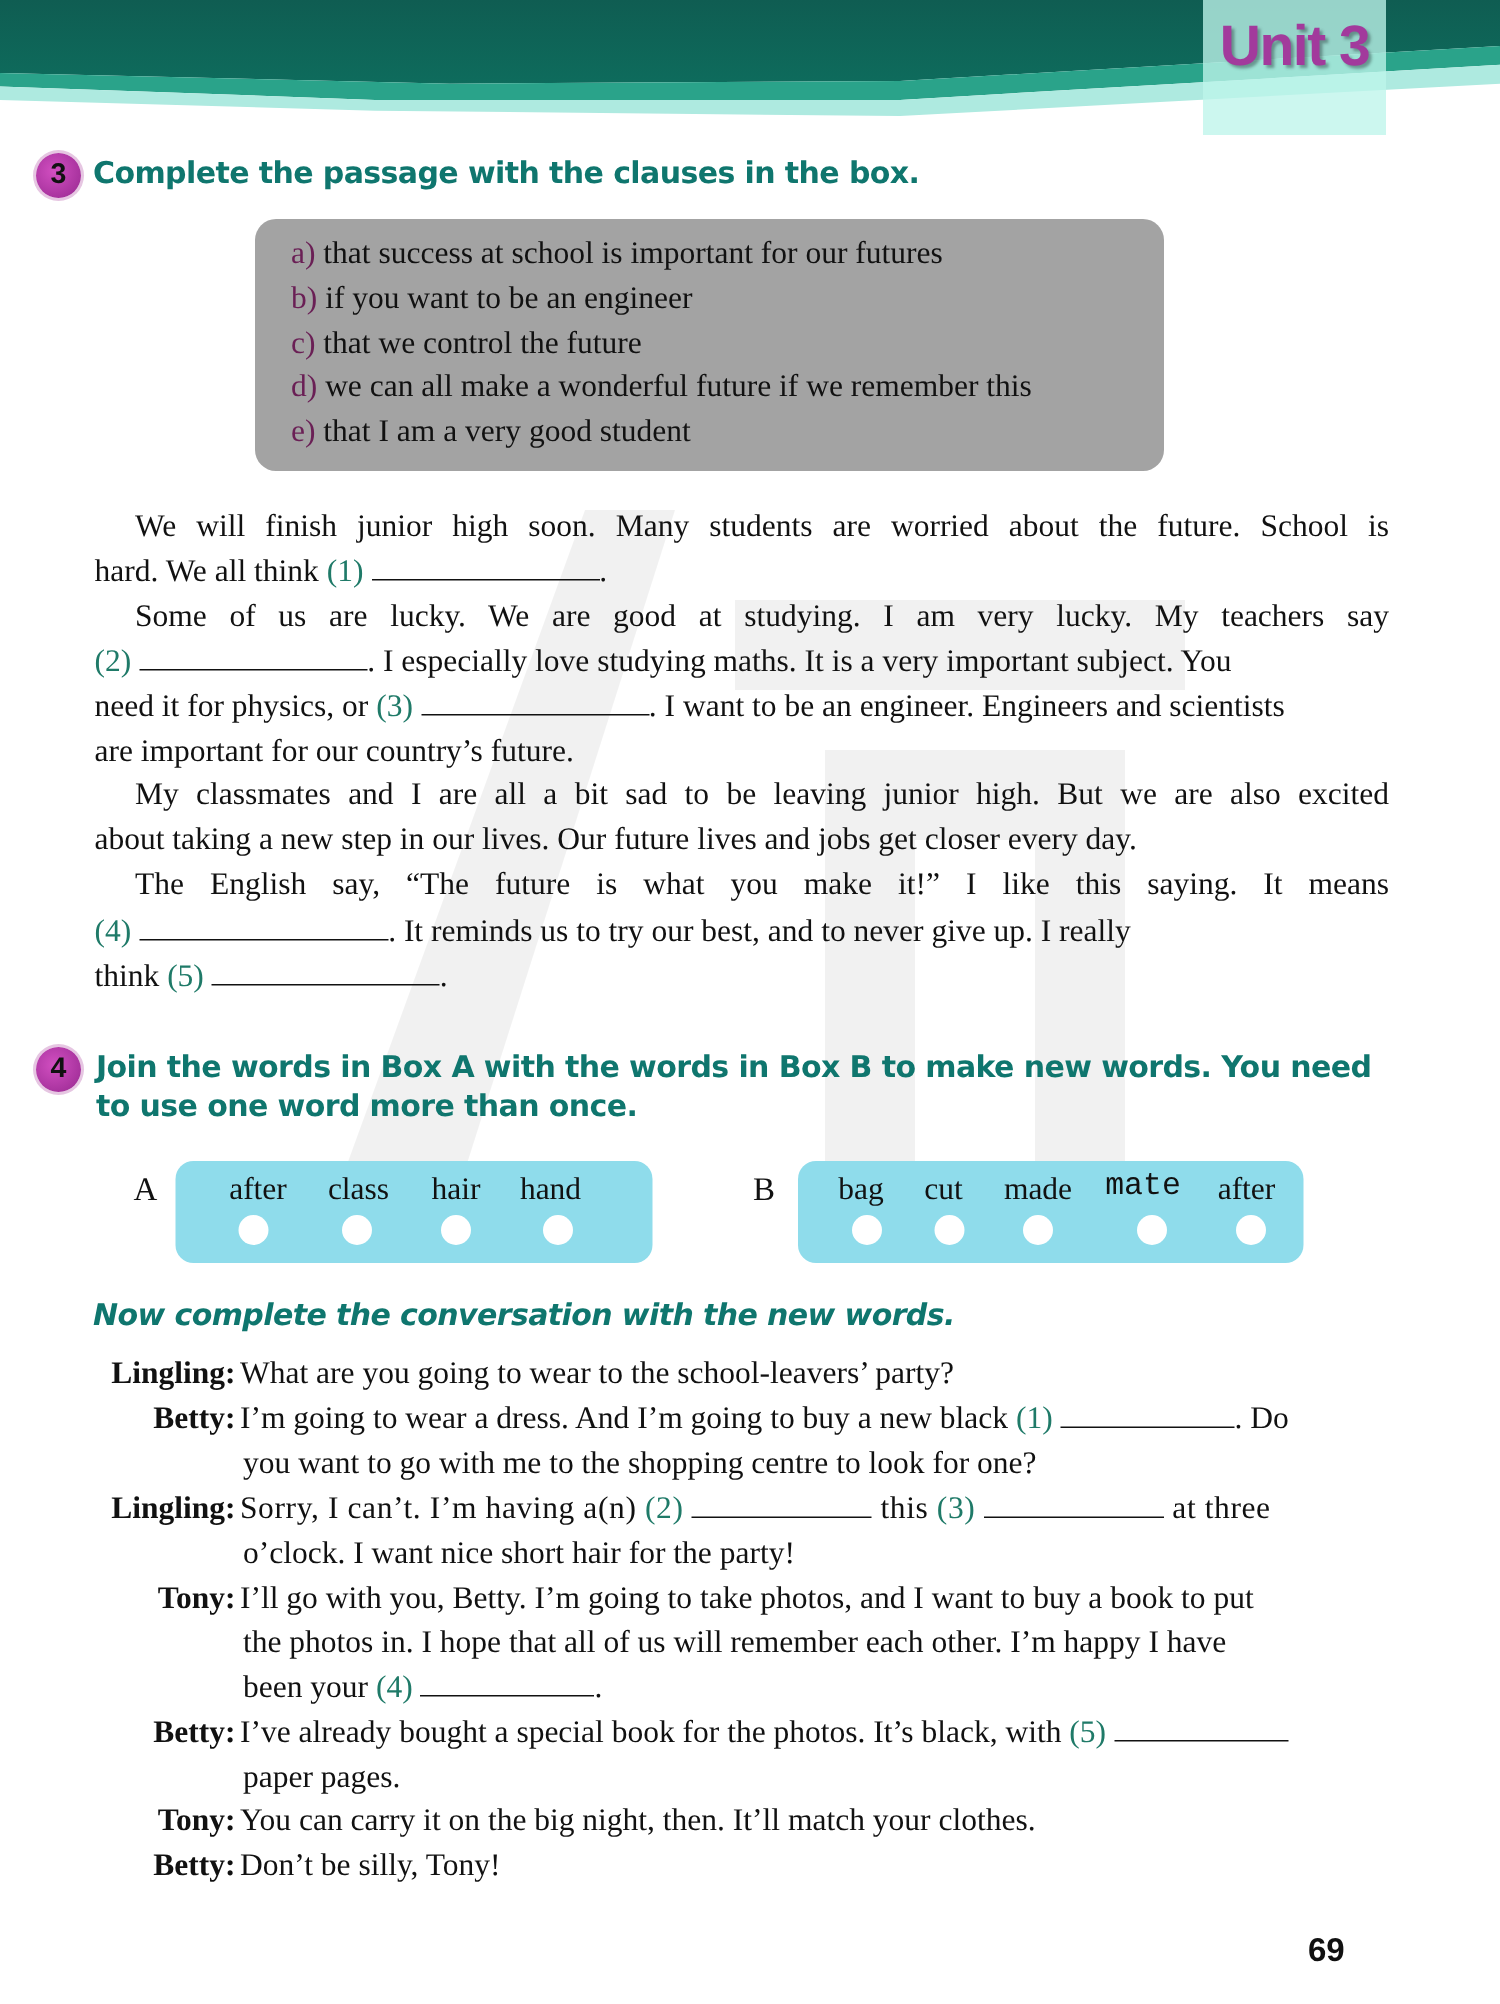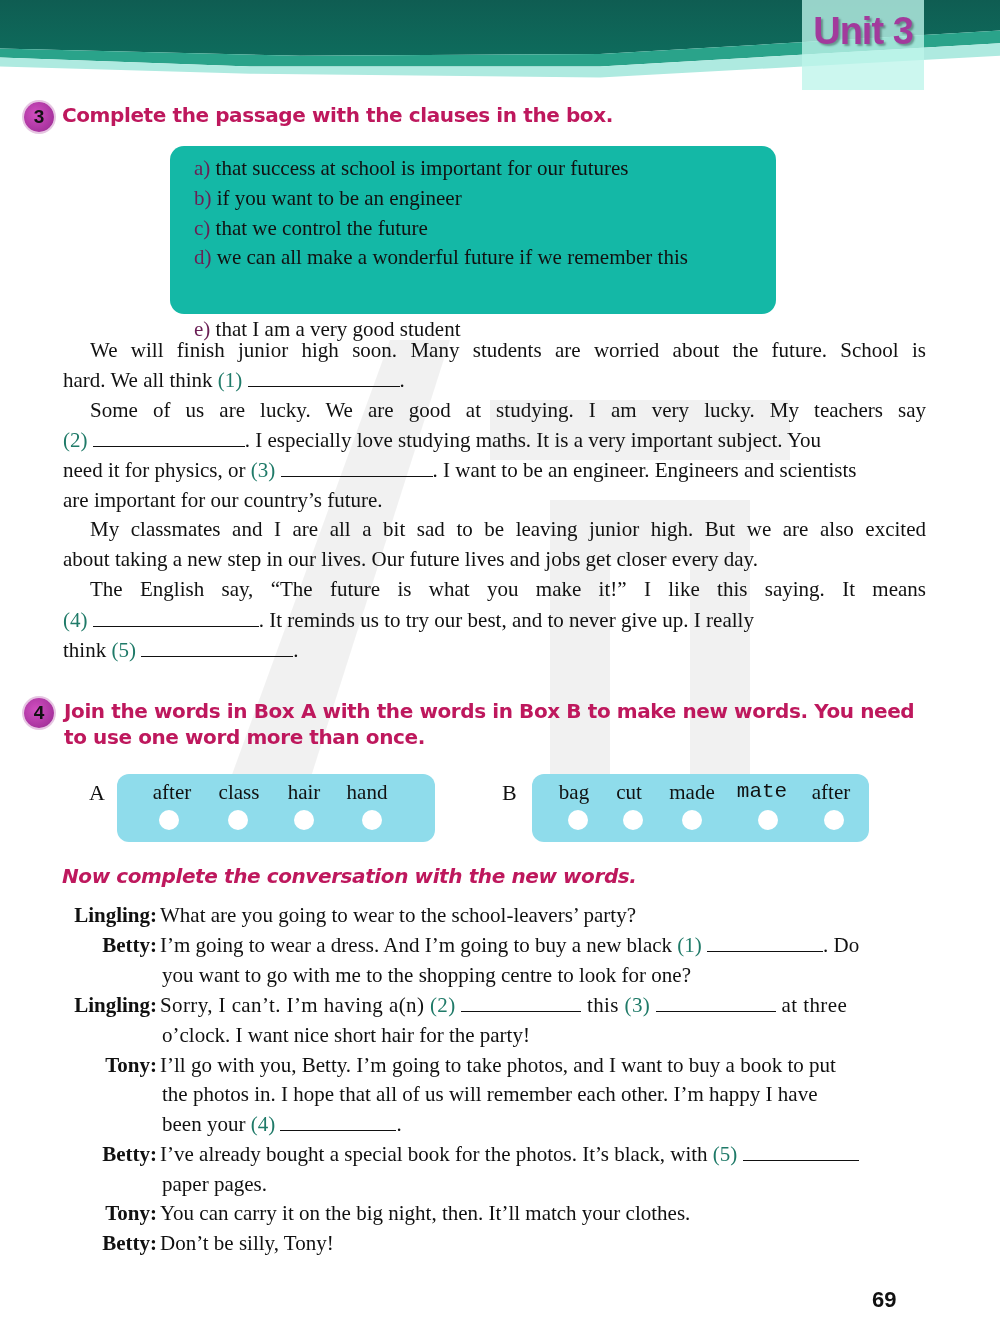--- a/index.html
+++ b/index.html
@@ -39,26 +39,26 @@
 
   .num-badge {
     position: absolute; width: 30px; height: 30px; border-radius: 50%;
     background: radial-gradient(circle at 40% 40%, #d24fc1 0%, #a8339e 70%, #8d2a86 100%);
     box-shadow: 0 0 0 2px #e6c6e2;
     color: #111; font-family: "Liberation Sans", sans-serif; font-weight: bold;
     font-size: 19px; text-align: center; line-height: 30px;
   }
   .instruction {
     position: absolute; font-family: "DejaVu Sans", sans-serif; font-weight: bold;
-    font-size: 20px; color: #be185d; letter-spacing: -0.4px;
+    font-size: 20px; color: #0f766e; letter-spacing: -0.4px;
   }
 
   .clause-box {
     position: absolute; left: 170px; top: 146px; width: 606px; height: 168px;
-    background: #14b8a6; border-radius: 14px;
+    background: #a3a3a3; border-radius: 14px;
   }
   .clause {
     position: absolute; left: 24px; font-size: 21px; color: #111; white-space: nowrap;
   }
   .clause .lbl { color: #6a1f55; }
 
   .para-line {
     position: absolute; font-size: 21px; white-space: nowrap; color: #111;
   }
   .para-line.justify { text-align: justify; text-align-last: justify; white-space: normal; }
@@ -101,21 +101,21 @@
 </svg>
 
 <div class="num-badge" style="left:24px; top:102px;">3</div>
 <div class="instruction" style="left:62px; top:103px;">Complete the passage with the clauses in the box.</div>
 
 <div class="clause-box">
   <div class="clause" style="top:10px;"><span class="lbl">a)</span> <span>that success at school is important for our futures</span></div>
   <div class="clause" style="top:40px;"><span class="lbl">b)</span> <span>if you want to be an engineer</span></div>
   <div class="clause" style="top:70px;"><span class="lbl">c)</span> <span>that we control the future</span></div>
   <div class="clause" style="top:99px;"><span class="lbl">d)</span> <span>we can all make a wonderful future if we remember this</span></div>
-  <div class="clause" style="top:129px;margin-top:42px;"><span class="lbl">e)</span> <span>that I am a very good student</span></div>
+  <div class="clause" style="top:129px;"><span class="lbl">e)</span> <span>that I am a very good student</span></div>
 </div>
 
 <div>
   <div class="para-line justify" style="left:90px; top:338px; width:836px;">We will finish junior high soon. Many students are worried about the future. School is</div>
   <div class="para-line" style="left:63px; top:368px;"><span>hard. We all think </span><span class="blank-no">(1)</span> <span class="blank-line" style="width:152px;"></span><span>.</span></div>
   <div class="para-line justify" style="left:90px; top:398px; width:836px;">Some of us are lucky. We are good at studying. I am very lucky. My teachers say</div>
   <div class="para-line" style="left:63px; top:428px;"><span class="blank-no">(2)</span> <span class="blank-line" style="width:152px;"></span><span>. I especially love studying maths. It is a very important subject. You</span></div>
   <div class="para-line" style="left:63px; top:458px;"><span>need it for physics, or </span><span class="blank-no">(3)</span> <span class="blank-line" style="width:152px;"></span><span>. I want to be an engineer. Engineers and scientists</span></div>
   <div class="para-line" style="left:63px; top:488px;">are important for our country’s future.</div>
   <div class="para-line justify" style="left:90px; top:517px; width:836px;">My classmates and I are all a bit sad to be leaving junior high. But we are also excited</div>

